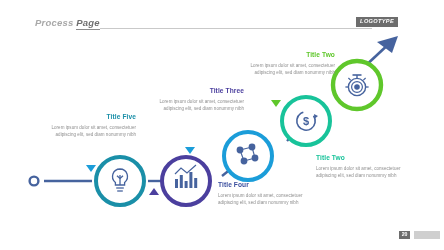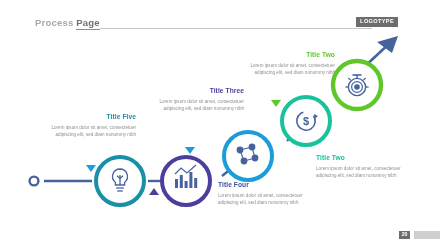--- a/index.html
+++ b/index.html
@@ -6,21 +6,21 @@
   body{
     width:444px;height:250px;
     background:#ffffff;
     font-family:"Liberation Sans","DejaVu Sans",sans-serif;
     overflow:hidden;
     position:relative;
   }
   .slide{position:absolute;inset:0;background:#fff;}
 
   
-  .header{position:absolute;left:0;top:0;width:416px;height:40px;}
+  .header{position:absolute;left:0;top:0;width:416px;height:40px;font-style:italic;}
   .title{
     position:absolute;left:35px;top:17px;
     font-size:9.5px;letter-spacing:.2px;white-space:nowrap;
   }
   .title .t-light{color:#a8a8a8;font-weight:bold;}
   .title .t-bold{color:#6f6f6f;font-weight:bold;
     border-bottom:1.4px solid #8c8c8c;padding-bottom:1px;}
   .head-rule{
     position:absolute;left:100px;top:28px;width:272px;height:1px;
     background:#c9c9c9;

